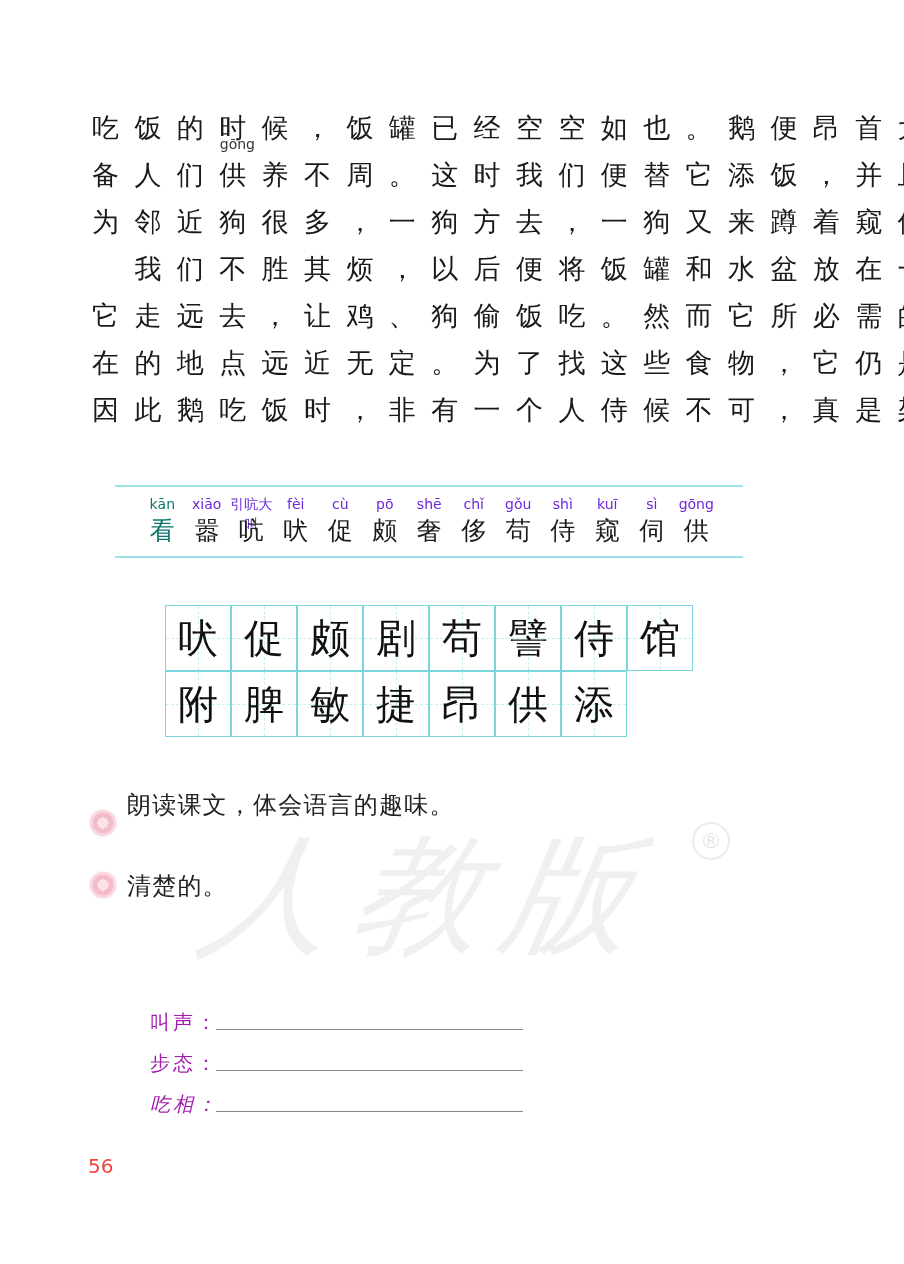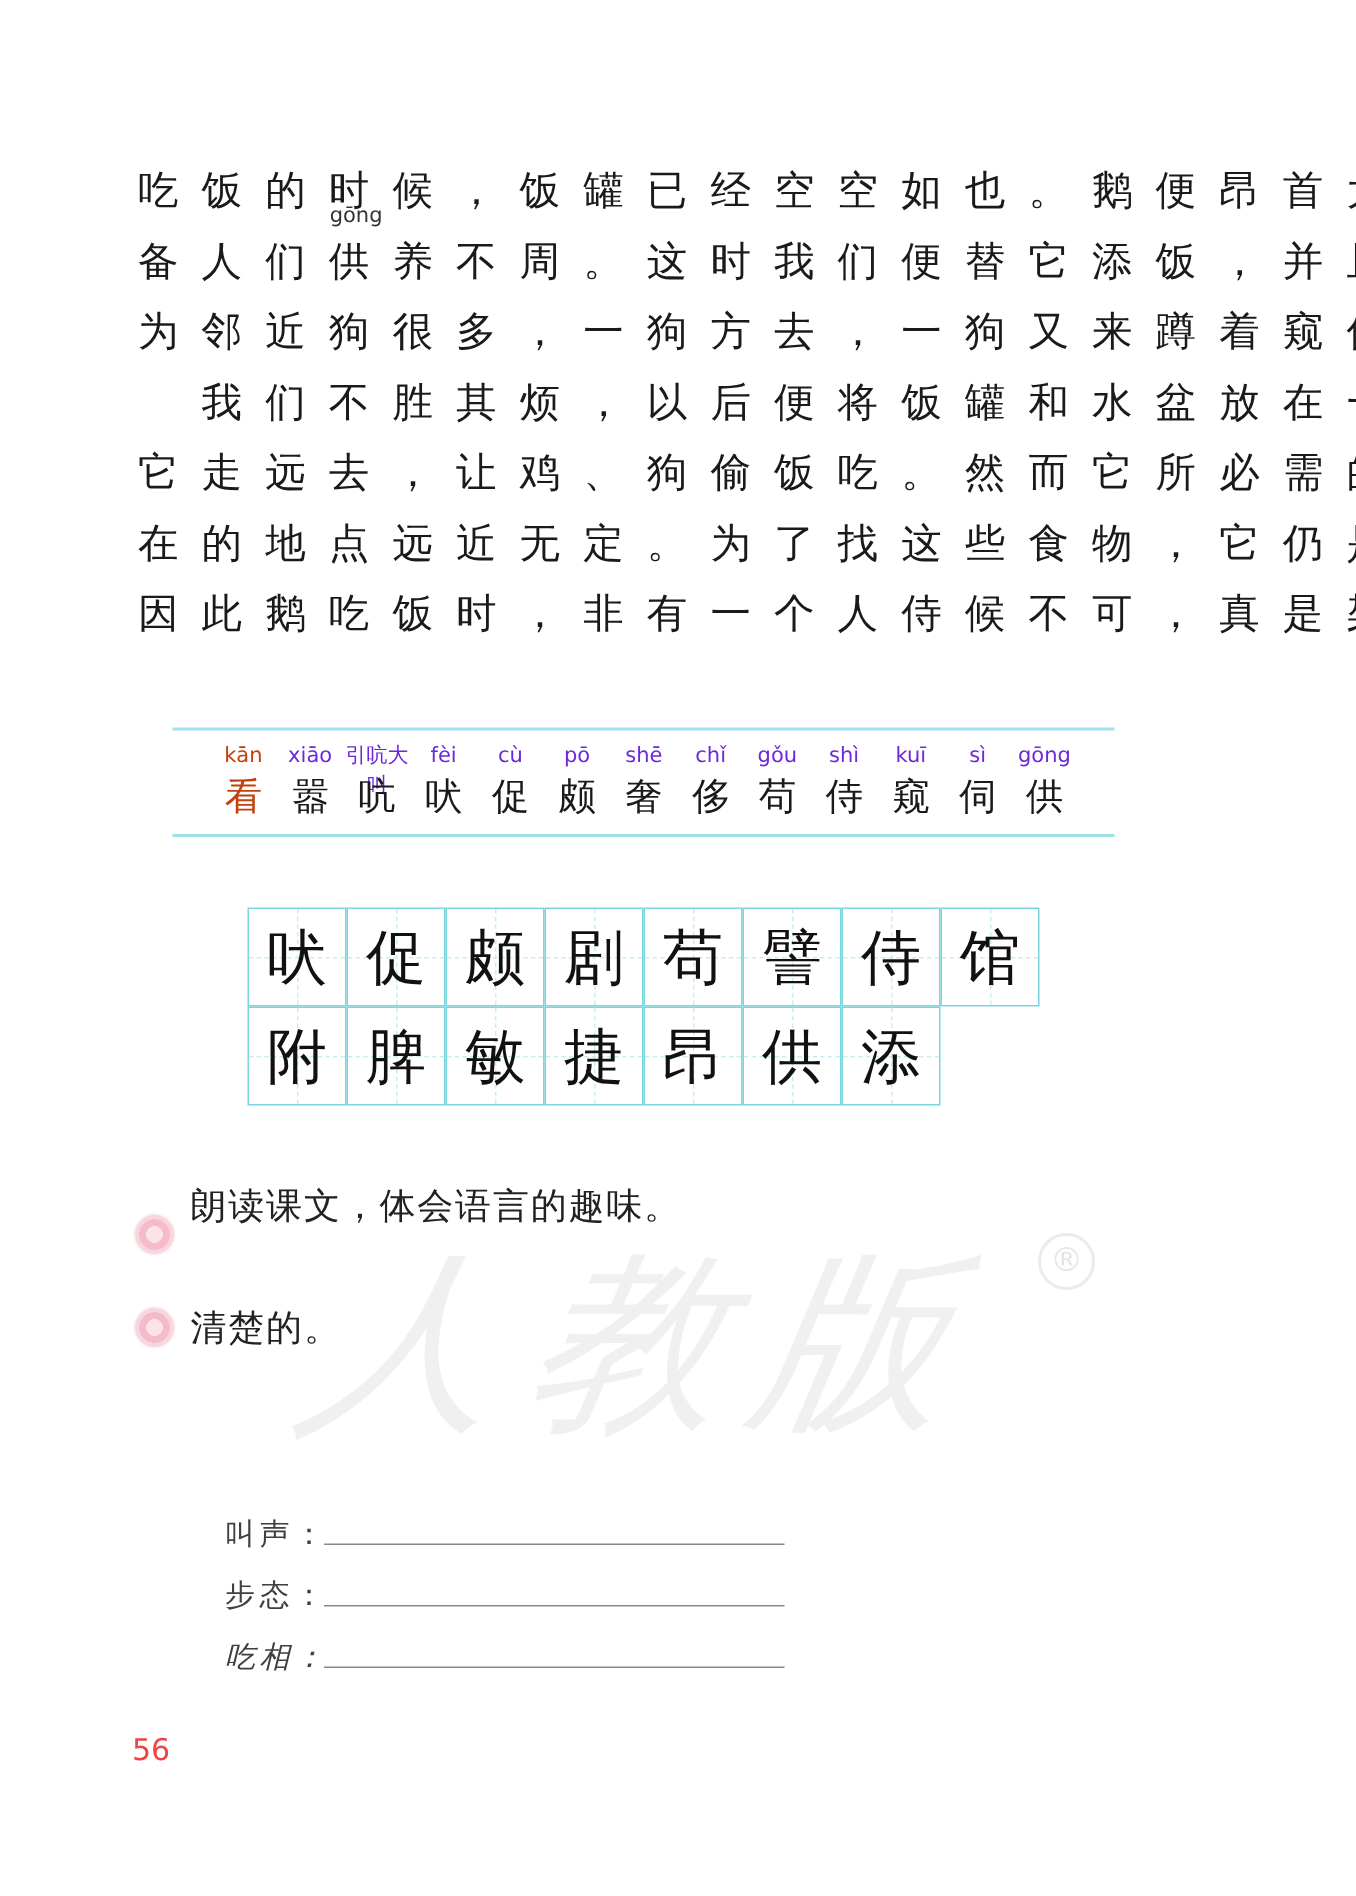--- a/index.html
+++ b/index.html
@@ -24,21 +24,21 @@
   }
   
   .band-line { position: absolute; left: 115px; width: 628px; height: 2px; background: #9fe2ea; }
   .band { position: absolute; left: 140px; top: 494px; display: flex; }
   .band .cell { width: 44.5px; text-align: center; }
   .band .py {
     font-family: "DejaVu Sans", "Liberation Sans", sans-serif;
     font-size: 14px; color: #6d28d9; height: 20px; line-height: 20px; letter-spacing: 0;
   }
   .band .hz { font-size: 25px; line-height: 34px; color: #1a1a1a; }
-  .band .cell.hl .py, .band .cell.hl .hz { color: #c2410c; }
+  .band .cell.hl .py, .band .cell.hl .hz { color: #0f766e; }
   
   .grid { position: absolute; left: 165px; top: 605px; }
   .gcell {
     position: absolute; width: 66px; height: 66px; box-sizing: border-box;
     border: 1.5px solid #79d6df;
     display: flex; align-items: center; justify-content: center;
     font-size: 40px; color: #111;
   }
   .gcell::before, .gcell::after {
     content: ""; position: absolute; pointer-events: none;
@@ -48,21 +48,21 @@
   .gcell span { position: relative; z-index: 1; }
   
   .ex { position: absolute; left: 127px; font-family: "Liberation Serif", "DejaVu Serif", serif;
         font-size: 24px; line-height: 46px; color: #222; width: 660px; letter-spacing: 1.2px; }
   .bullet {
     position: absolute; left: 90px; width: 26px; height: 26px; border-radius: 50%;
     background: radial-gradient(circle at 50% 50%, #fbe3e8 0 30%, #f4bccb 31% 55%, #f9d5de 56% 100%);
     box-shadow: 0 0 2px #f0c3cd;
   }
   .fill-row { position: absolute; left: 150px; height: 40px; display: flex; align-items: flex-end; }
-  .fill-label { font-size: 20px; letter-spacing: 3px; color: #404040; line-height: 28px; }
+  .fill-label { font-size: 20px; letter-spacing: 3px; color: #a21caf; line-height: 28px; }
   .fill-line { position: absolute; left: 66px; width: 307px; bottom: 6px; height: 1px; background: #888; }
   .watermark {
     position: absolute; left: 205px; top: 815px; width: 520px; height: 160px;
     font-family: "DejaVu Serif", serif; font-size: 130px; line-height: 160px;
     color: rgba(0,0,0,0.06); font-style: italic; letter-spacing: 20px; transform: skewX(-10deg);
     pointer-events: none;
   }
   .reg { position: absolute; left: 692px; top: 822px; width: 34px; height: 34px; border: 2px solid rgba(0,0,0,0.08);
          border-radius: 50%; font-family: "DejaVu Sans", sans-serif; font-size: 22px; color: rgba(0,0,0,0.1);
          text-align: center; line-height: 34px; }

